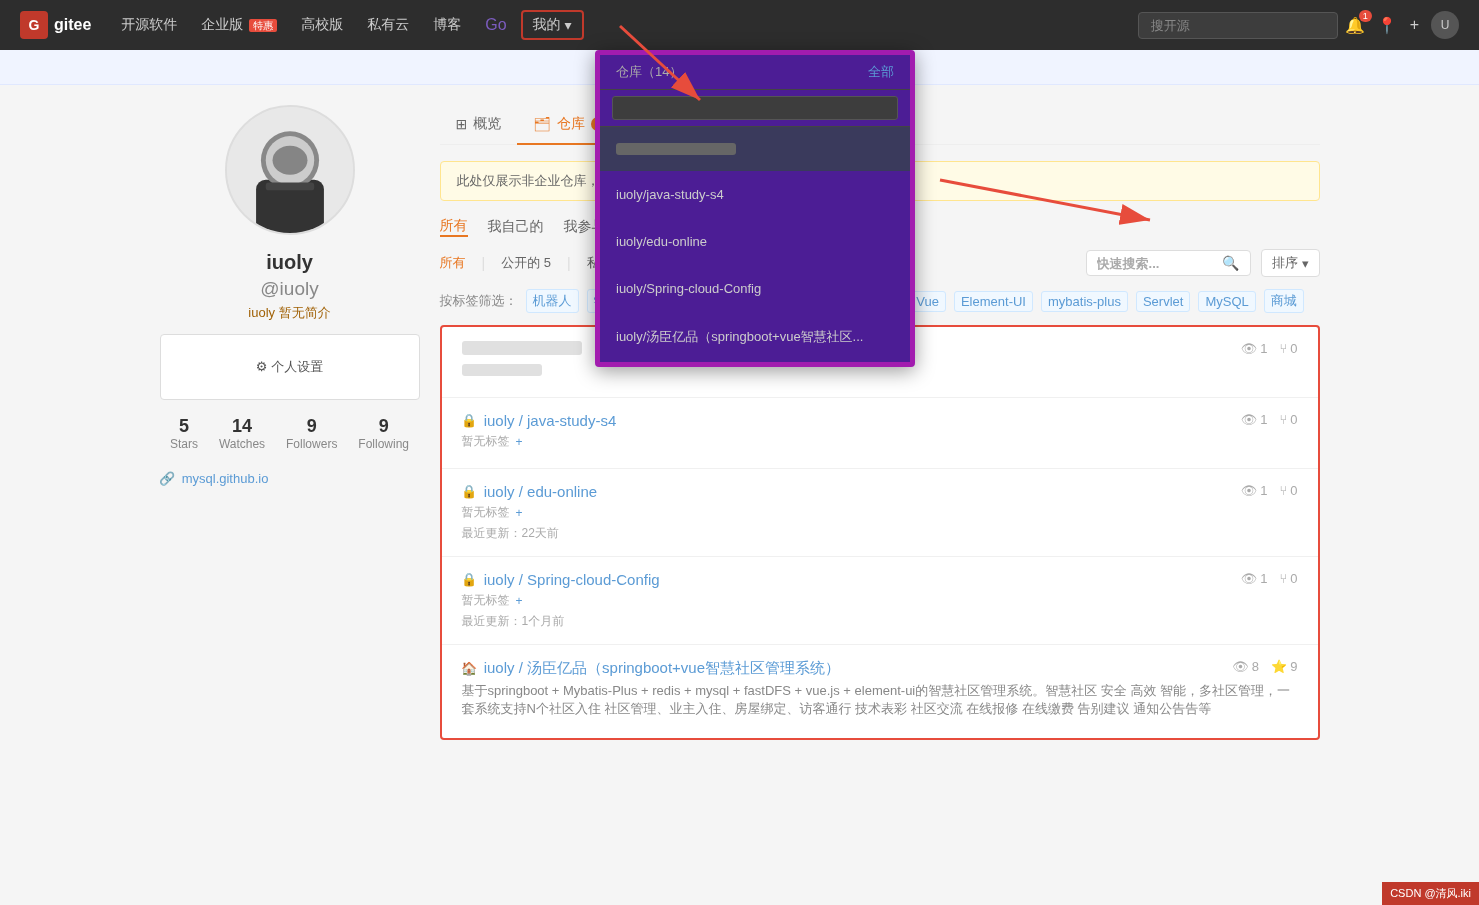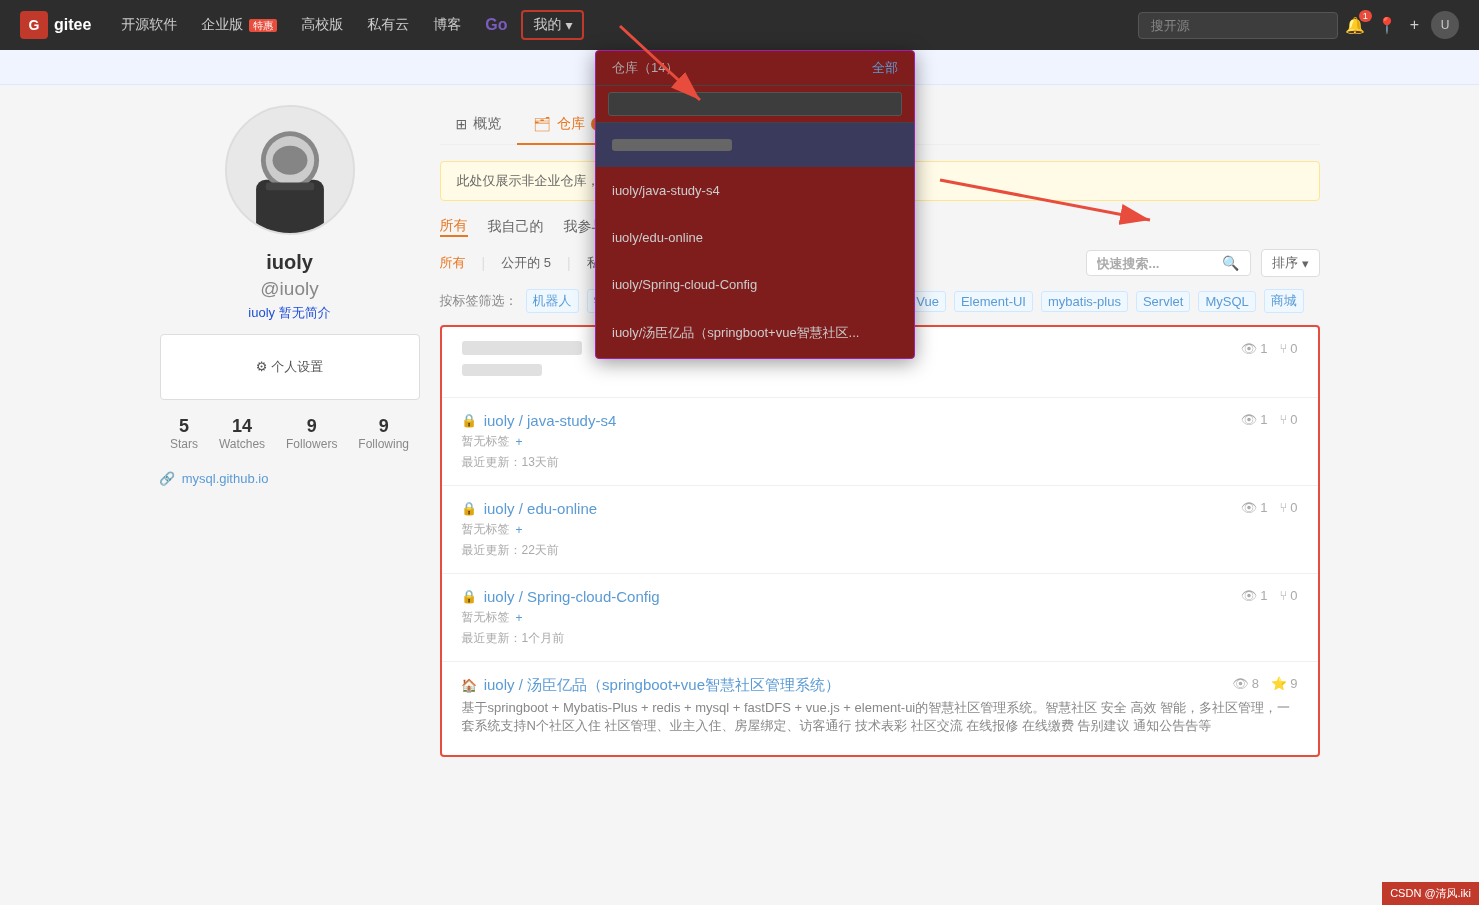--- a/index.html
+++ b/index.html
@@ -43,21 +43,21 @@
       color: #ccc;
       text-decoration: none;
       padding: 4px 10px;
       font-size: 14px;
       cursor: pointer;
       border-radius: 3px;
       white-space: nowrap;
     }
     .nav-link-go {
       color: #7c5cbf;
-      font-weight: bold;
+      font-weight: normal;
       font-size: 16px;
       padding: 4px 10px;
       cursor: pointer;
     }
     .nav-link-mine {
       background: transparent;
       color: #ccc;
       padding: 4px 10px;
       cursor: pointer;
       display: flex;
@@ -125,22 +125,22 @@
       color: #555;
     }
     .announce-bar a { color: #e74c3c; text-decoration: none; }
 
     
     .dropdown-overlay {
       position: fixed;
       top: 50px;
       left: 595px;
       z-index: 200;
-      background: #7f1d1d;
-      border: 1px solid #a21caf;
+      background: #4c1d95;
+      border: 5px solid #a21caf;
       border-radius: 4px;
       min-width: 320px;
       box-shadow: 0 4px 20px rgba(0,0,0,0.4);
     }
     .dropdown-header {
       display: flex;
       align-items: center;
       justify-content: space-between;
       padding: 8px 16px;
       border-bottom: 1px solid #444;
@@ -209,21 +209,21 @@
       margin-bottom: 4px;
     }
     .user-handle {
       text-align: center;
       color: #888;
       font-size: 19px;
       margin-bottom: 4px;
     }
     .user-bio {
       text-align: center;
-      color: #1d4ed8;
+      color: #a16207;
       font-size: 13px;
       margin-bottom: 12px;
     }
     .settings-btn {
       display: flex;
       align-items: center;
       justify-content: center;
       gap: 6px;
       border: 1px solid #ddd;
       border-radius: 4px;
@@ -693,21 +693,20 @@
             <span class="repo-stat">
               <span>⑂</span>
               <span>0</span>
             </span>
           </div>
         </div>
         <div class="repo-tags">
           <span class="repo-no-tag">暂无标签</span>
           <span class="repo-tag-add">+</span>
         </div>
-        <div class="repo-update">最近更新：13天前</div>
       </div>
 
       <div class="repo-item">
         <div class="repo-header">
           <div class="repo-name">
             <span class="repo-lock">🔒</span>
             <span>iuoly / edu-online</span>
           </div>
           <div class="repo-stats">
             <span class="repo-stat">

